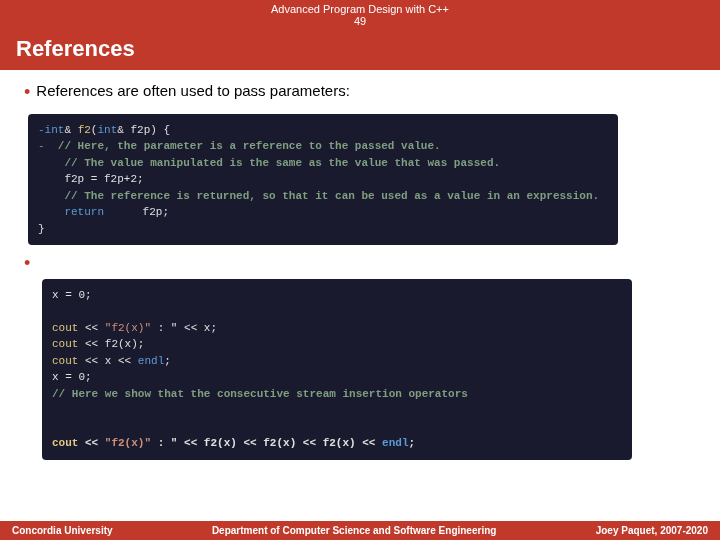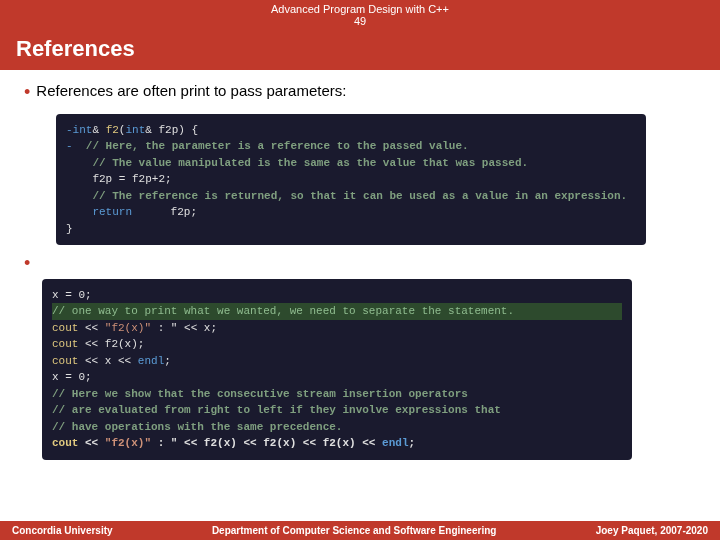--- a/index.html
+++ b/index.html
@@ -50,21 +50,21 @@
     .code-block {
       background: #1a1a2e;
       border-radius: 4px;
       padding: 8px 10px;
       font-family: 'Courier New', monospace;
       font-size: 11px;
       color: #e0e0e0;
       margin-bottom: 8px;
       line-height: 1.5;
       width: 590px;
-      margin-left: 32px;
+      margin-left: 4px;
     }
     .code-block2 {
       background: #1a1a2e;
       border-radius: 4px;
       padding: 8px 10px;
       font-family: 'Courier New', monospace;
       font-size: 11px;
       color: #e0e0e0;
       margin-bottom: 8px;
       line-height: 1.5;
@@ -119,47 +119,47 @@
 </div>
 
 <div id="slide-header">
   <h1>References</h1>
 </div>
 
 <div id="slide-content">
 
   <div class="bullet-point">
     <span class="bullet-dot">•</span>
-    <span>References are often print to pass parameters:</span>
+    <span>References are often used to pass parameters:</span>
   </div>
 
   <div class="code-block">
     <span class="kw-blue">-</span><span class="kw-blue">int</span><span style="color:#e0e0e0;">&amp; </span><span style="color:#e0c97f;">f2</span><span style="color:#e0e0e0;">(</span><span class="kw-blue">int</span><span style="color:#e0e0e0;">&amp; f2p) {</span><br>
     <span class="kw-blue">-</span>&nbsp;&nbsp;<span class="comment">// Here, the parameter is a reference to the passed value.</span><br>
     &nbsp;&nbsp;&nbsp;&nbsp;<span class="comment">// The value manipulated is the same as the value that was passed.</span><br>
     &nbsp;&nbsp;&nbsp;&nbsp;<span style="color:#e0e0e0;">f2p = f2p+2;</span><br>
     &nbsp;&nbsp;&nbsp;&nbsp;<span class="comment">// The reference is returned, so that it can be used as a value in an expression.</span><br>
     &nbsp;&nbsp;&nbsp;&nbsp;<span class="kw-blue">return</span><span style="color:#e0e0e0;padding-left:32px;"> f2p;</span><br>
     <span style="color:#e0e0e0;">}</span>
   </div>
 
   <div class="second-bullet">
     <span class="bullet-dot">•</span>
   </div>
 
   <div class="code-block2">
     <span style="color:#e0e0e0;">x = 0;</span><br>
-    <span style="background:#2d4a2d;display:inline-block;width:100%;color:#8fbc8f;">// one way to print what we wanted, we need to separate the statement.&nbsp;<span style="background:#aaa;color:#000;"> </span></span><br>
+    <br>
     <span style="color:#e0c97f;">cout</span><span style="color:#e0e0e0;"> &lt;&lt; </span><span style="color:#ce9178;">"f2(x)"</span><span style="color:#e0e0e0;">  : " &lt;&lt; x;</span><br>
     <span style="color:#e0c97f;">cout</span><span style="color:#e0e0e0;"> &lt;&lt; f2(x);</span><br>
     <span style="color:#e0c97f;">cout</span><span style="color:#e0e0e0;"> &lt;&lt; x &lt;&lt; </span><span class="kw-blue">endl</span><span style="color:#e0e0e0;">;</span><br>
     <span style="color:#e0e0e0;">x = 0;</span><br>
     <span class="comment">// Here we show that the consecutive stream insertion operators</span><br>
-    <span class="comment">// are evaluated from right to left if they involve expressions that</span><br>
-    <span class="comment">// have operations with the same precedence.</span><br>
+    <br>
+    <br>
     <strong><span style="color:#e0c97f;">cout</span><span style="color:#e0e0e0;"> &lt;&lt; </span><span style="color:#ce9178;">"f2(x)"</span><span style="color:#e0e0e0;">  : " &lt;&lt; f2(x) &lt;&lt; f2(x) &lt;&lt; f2(x) &lt;&lt; </span><span class="kw-blue">endl</span><span style="color:#e0e0e0;">;</span></strong>
   </div>
 
 
 </div>
 
 <div id="footer">
   <span>Concordia University</span>
   <span>Department of Computer Science and Software Engineering</span>
   <span>Joey Paquet, 2007-2020</span>

